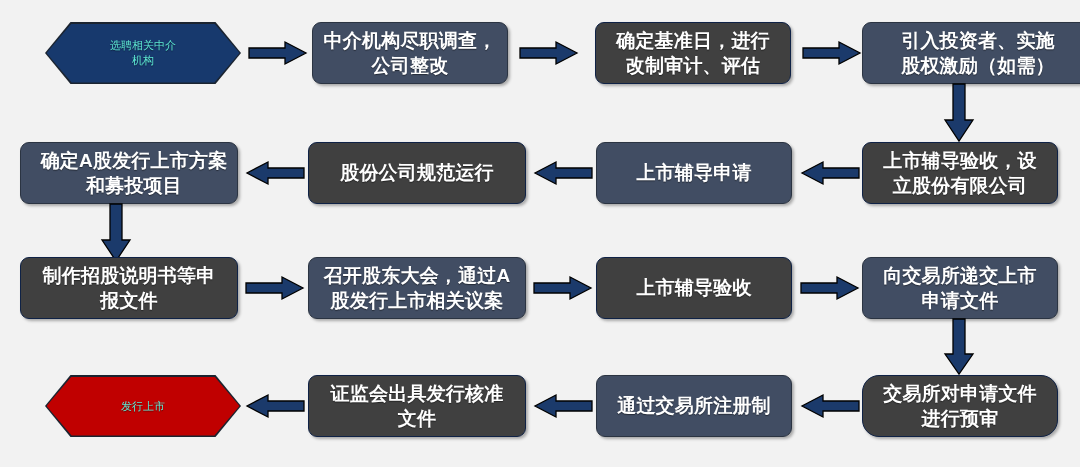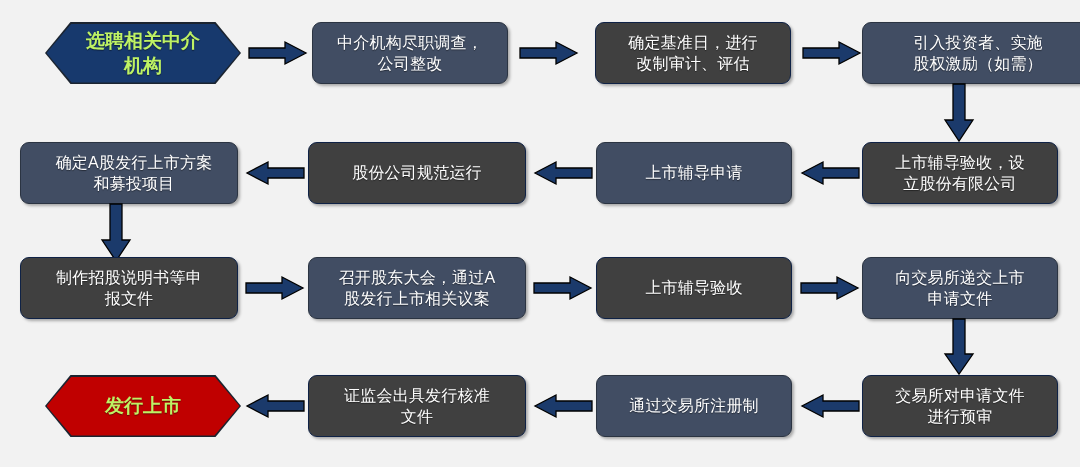--- a/index.html
+++ b/index.html
@@ -23,22 +23,22 @@
 
   
   .node {
     position: absolute;
     box-sizing: border-box;
     display: flex;
     align-items: center;
     justify-content: center;
     text-align: center;
     color: #ffffff;
-    font-weight: normal;
-    font-size: 16px;
+    font-weight: bold;
+    font-size: 19px;
     line-height: 1.32;
     letter-spacing: 0.2px;
     padding: 2px 6px;
     border-radius: 9px;
     border: 1.4px solid #262f3c;
     box-shadow: 2px 2px 3px rgba(0,0,0,0.30);
     text-shadow: 0 1px 1px rgba(0,0,0,0.45);
     white-space: pre-line;
   }
   .node.navy { background: #404040; border-color: #0f2246; }
@@ -50,23 +50,23 @@
     clip-path: polygon(0% 50%, 13% 0%, 87% 0%, 100% 50%, 87% 100%, 13% 100%);
     background: #1b2430;
   }
   .hexinner {
     position: absolute;
     inset: 1.5px;
     display: flex;
     align-items: center;
     justify-content: center;
     text-align: center;
-    color: #bef264;
-    font-weight: bold;
-    font-size: 19px;
+    color: #5eead4;
+    font-weight: normal;
+    font-size: 11px;
     line-height: 1.32;
     white-space: pre-line;
     text-shadow: 0 1px 1px rgba(0,0,0,0.45);
     clip-path: polygon(0% 50%, 13% 0%, 87% 0%, 100% 50%, 87% 100%, 13% 100%);
   }
   .hexinner.navy { background: #17396d; }
   .hexinner.red  { background: #c00000; }
 
   
   .arrow { position: absolute; }
@@ -206,16 +206,16 @@
   </div>
 
   <div class="node gray" style="left:596px; top:375px; width:196px; height:62px;">通过交易所注册制</div>
 
   <div class="arrow" style="left:801px; top:395px; width:58px; height:22px;">
     <svg width="58" height="22" viewBox="0 0 58 22">
       <path d="M58 6 L22 6 L22 0 L1 11 L22 22 L22 16 L58 16 Z" fill="#1b3a6b" stroke="#000000" stroke-width="1.3"></path>
     </svg>
   </div>
 
-  <div class="node navy" style="left:862px; top:375px; width:196px; height:62px;">交易所对申请文件
+  <div class="node navy" style="left:862px; top:375px; width:196px; height:62px;border-radius:17px;">交易所对申请文件
 进行预审</div>
 
 </div>
 
 </body></html>

